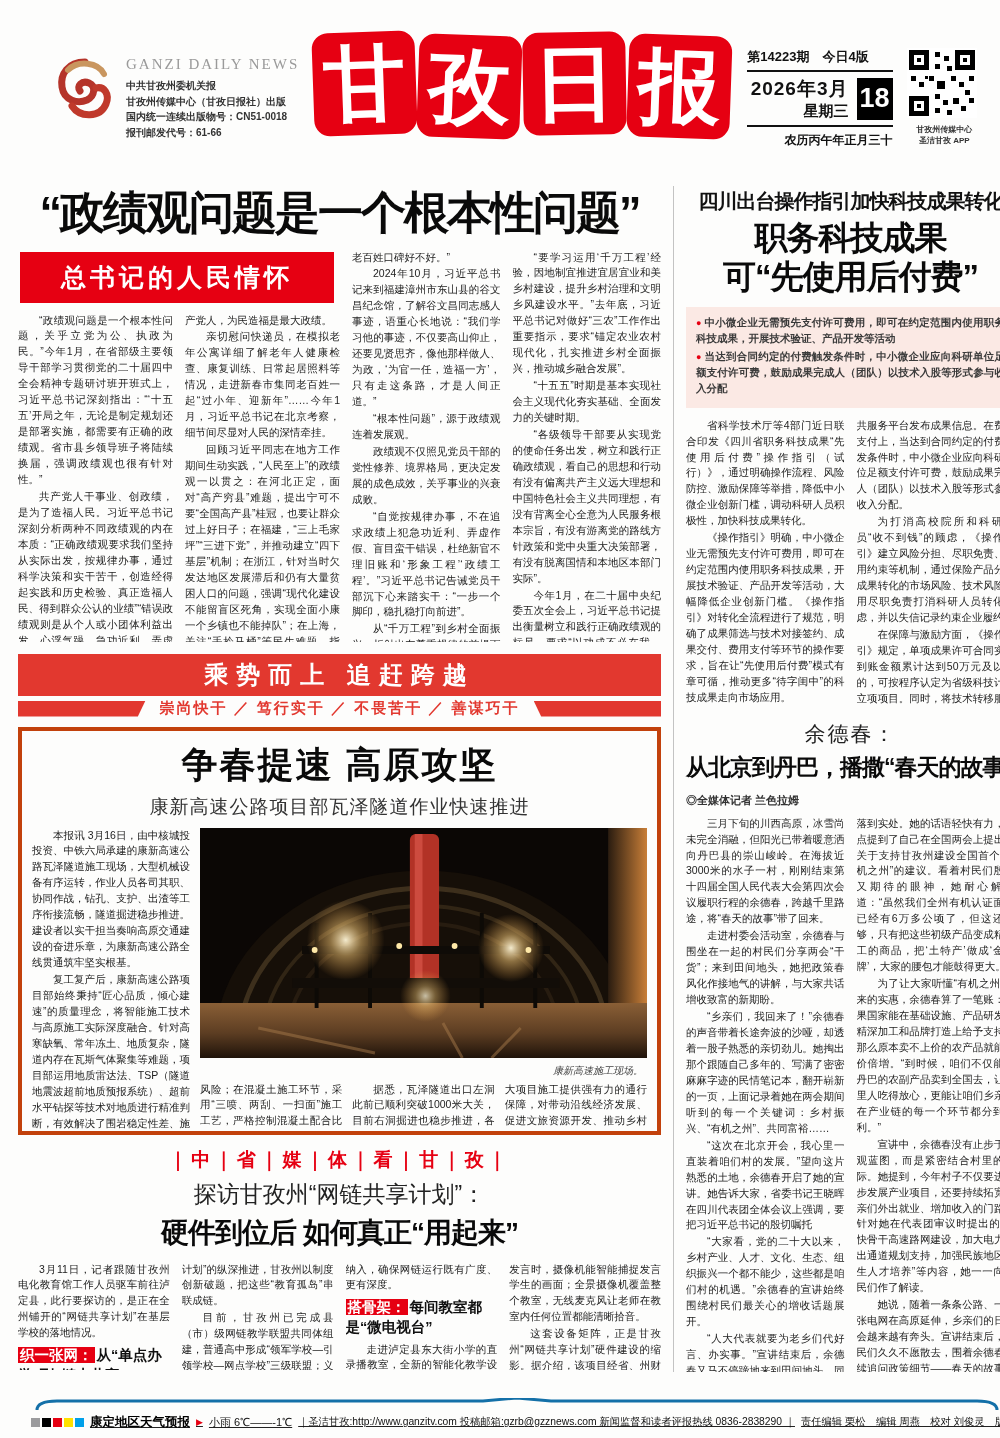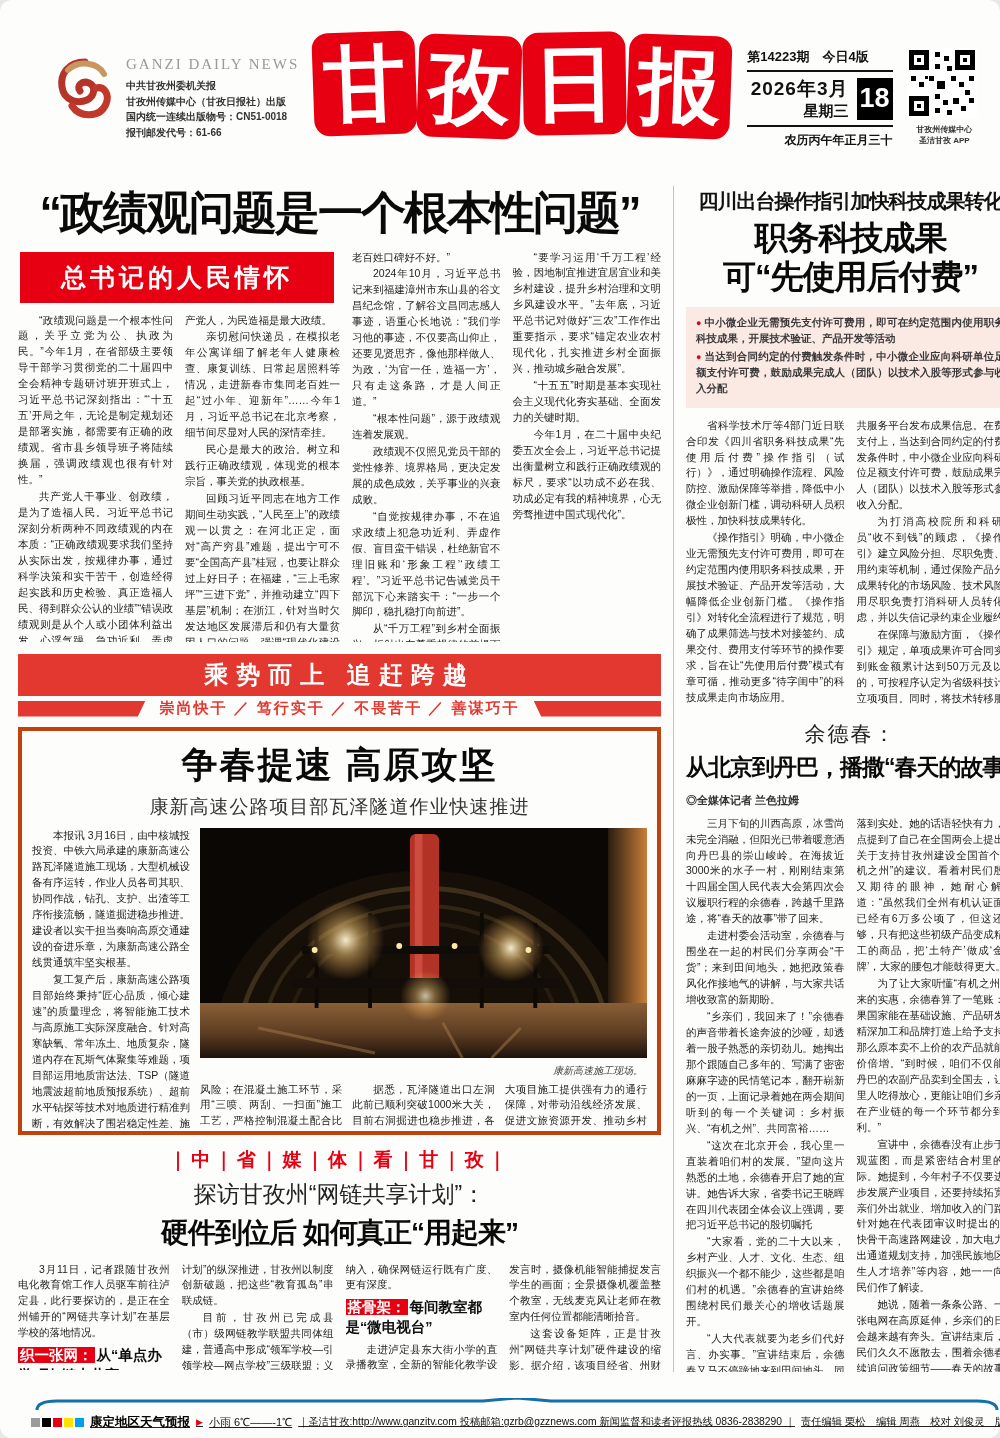--- a/index.html
+++ b/index.html
@@ -1,18 +1,18 @@
 <!DOCTYPE html>
 <html><head>
 <meta charset="utf-8">
 <style>
   * { margin:0; padding:0; box-sizing:border-box; }
   html,body { background:#e8e8e8; }
   body { font-family:"Liberation Sans", sans-serif; color:#222; }
-  .page { position:relative; width:1000px; height:1438px; background:#fdfdfc; margin:0 auto; overflow:hidden; padding:28px 18px 0 18px;border-radius:12px; }
+  .page { position:relative; width:1000px; height:1438px; background:#fdfdfc; margin:0 auto; overflow:hidden; padding:28px 18px 0 18px; }
 
   
   .masthead-row { display:flex; align-items:flex-start; height:148px; }
   .brand { display:flex; gap:10px; width:300px; padding:28px 0 0 36px; }
   .brand svg { flex:0 0 auto; }
   .brand-en { font-family:"Liberation Serif", serif; color:#9a9a9a; font-size:15px; letter-spacing:2px; margin-bottom:5px; }
   .org-line { font-size:10px; color:#333; line-height:1.55; font-weight:bold; }
   .mast-chars { display:flex; gap:2px; padding-top:4px; width:440px; justify-content:center; }
   .mast-char { display:flex; align-items:center; justify-content:center; width:103px; height:103px; background:#e60012; border-radius:16px; color:#fff; font-size:82px; font-weight:900; line-height:1; }
   .mast-char:nth-child(1){ transform:rotate(-2deg); }
@@ -197,37 +197,37 @@
           <div class="main-left">
             <div class="red-box">总书记的人民情怀</div>
             <div class="cols2">
               <div class="col">
                   <p class="para">“政绩观问题是一个根本性问题，关乎立党为公、执政为民。”今年1月，在省部级主要领导干部学习贯彻党的二十届四中全会精神专题研讨班开班式上，习近平总书记深刻指出：“‘十五五’开局之年，无论是制定规划还是部署实施，都需要有正确的政绩观。省市县乡领导班子将陆续换届，强调政绩观也很有针对性。”</p>
                   <p class="para">共产党人干事业、创政绩，是为了造福人民。习近平总书记深刻分析两种不同政绩观的内在本质：“正确政绩观要求我们坚持从实际出发，按规律办事，通过科学决策和实干苦干，创造经得起实践和历史检验、真正造福人民、得到群众公认的业绩”“错误政绩观则是从个人或小团体利益出发，心浮气躁、急功近利、弄虚作假、盲目蛮干，搞‘形象工程’‘政绩工程’，留下包袱和隐患，引得人民群众强烈不满”。</p>
                 </div>
               <div class="col">
                   <p class="para noindent">产党人，为民造福是最大政绩。</p>
                   <p class="para">亲切慰问快递员，在模拟老年公寓详细了解老年人健康检查、康复训练、日常起居照料等情况，走进新春市集同老百姓一起“过小年、迎新年”……今年1月，习近平总书记在北京考察，细节间尽显对人民的深情牵挂。</p>
-                  <p class="para">民心是最大的政治。树立和践行正确政绩观，体现党的根本宗旨，事关党的执政根基。</p>
                   <p class="para">回顾习近平同志在地方工作期间生动实践，“人民至上”的政绩观一以贯之：在河北正定，面对“高产穷县”难题，提出宁可不要“全国高产县”桂冠，也要让群众过上好日子；在福建，“三上毛家坪”“三进下党”，并推动建立“四下基层”机制；在浙江，针对当时欠发达地区发展滞后和仍有大量贫困人口的问题，强调“现代化建设不能留盲区死角，实现全面小康一个乡镇也不能掉队”；在上海，关注“手拎马桶”等民生难题，指出“解决民生问题是为政的根本，改善民生状况是最大的政绩”……</p>
                 </div>
             </div>
           </div>
           <div class="col">
               <p class="para noindent">老百姓口碑好不好。”</p>
               <p class="para">2024年10月，习近平总书记来到福建漳州市东山县的谷文昌纪念馆，了解谷文昌同志感人事迹，语重心长地说：“我们学习他的事迹，不仅要高山仰止，还要见贤思齐，像他那样做人、为政，‘为官一任，造福一方’，只有走这条路，才是人间正道。”</p>
               <p class="para">“根本性问题”，源于政绩观连着发展观。</p>
               <p class="para">政绩观不仅照见党员干部的党性修养、境界格局，更决定发展的成色成效，关乎事业的兴衰成败。</p>
               <p class="para">“自觉按规律办事，不在追求政绩上犯急功近利、弄虚作假、盲目蛮干错误，杜绝新官不理旧账和‘形象工程’‘政绩工程’。”习近平总书记告诫党员干部沉下心来踏实干：“一步一个脚印，稳扎稳打向前进”。</p>
               <p class="para">从“千万工程”到乡村全面振兴，折射出在尊重规律的前提下一张接着一张蓝图绘的政绩观——</p>
             </div>
           <div class="col">
             <div>
                 <p class="para">“要学习运用‘千万工程’经验，因地制宜推进宜居宜业和美乡村建设，提升乡村治理和文明乡风建设水平。”去年底，习近平总书记对做好“三农”工作作出重要指示，要求“锚定农业农村现代化，扎实推进乡村全面振兴，推动城乡融合发展”。</p>
                 <p class="para">“十五五”时期是基本实现社会主义现代化夯实基础、全面发力的关键时期。</p>
+                <p class="para">“各级领导干部要从实现党的使命任务出发，树立和践行正确政绩观，看自己的思想和行动有没有偏离共产主义远大理想和中国特色社会主义共同理想，有没有背离全心全意为人民服务根本宗旨，有没有游离党的路线方针政策和党中央重大决策部署，有没有脱离国情和本地区本部门实际”。</p>
                 <p class="para">今年1月，在二十届中央纪委五次全会上，习近平总书记提出衡量树立和践行正确政绩观的标尺，要求“以功成不必在我、功成必定有我的精神境界，心无旁骛推进中国式现代化”。</p>
               </div>
 
           </div>
         </div>
       </section>
 
       <section>
         <div class="band-bar">乘势而上  追赶跨越</div>
         <div class="slogan-row">

